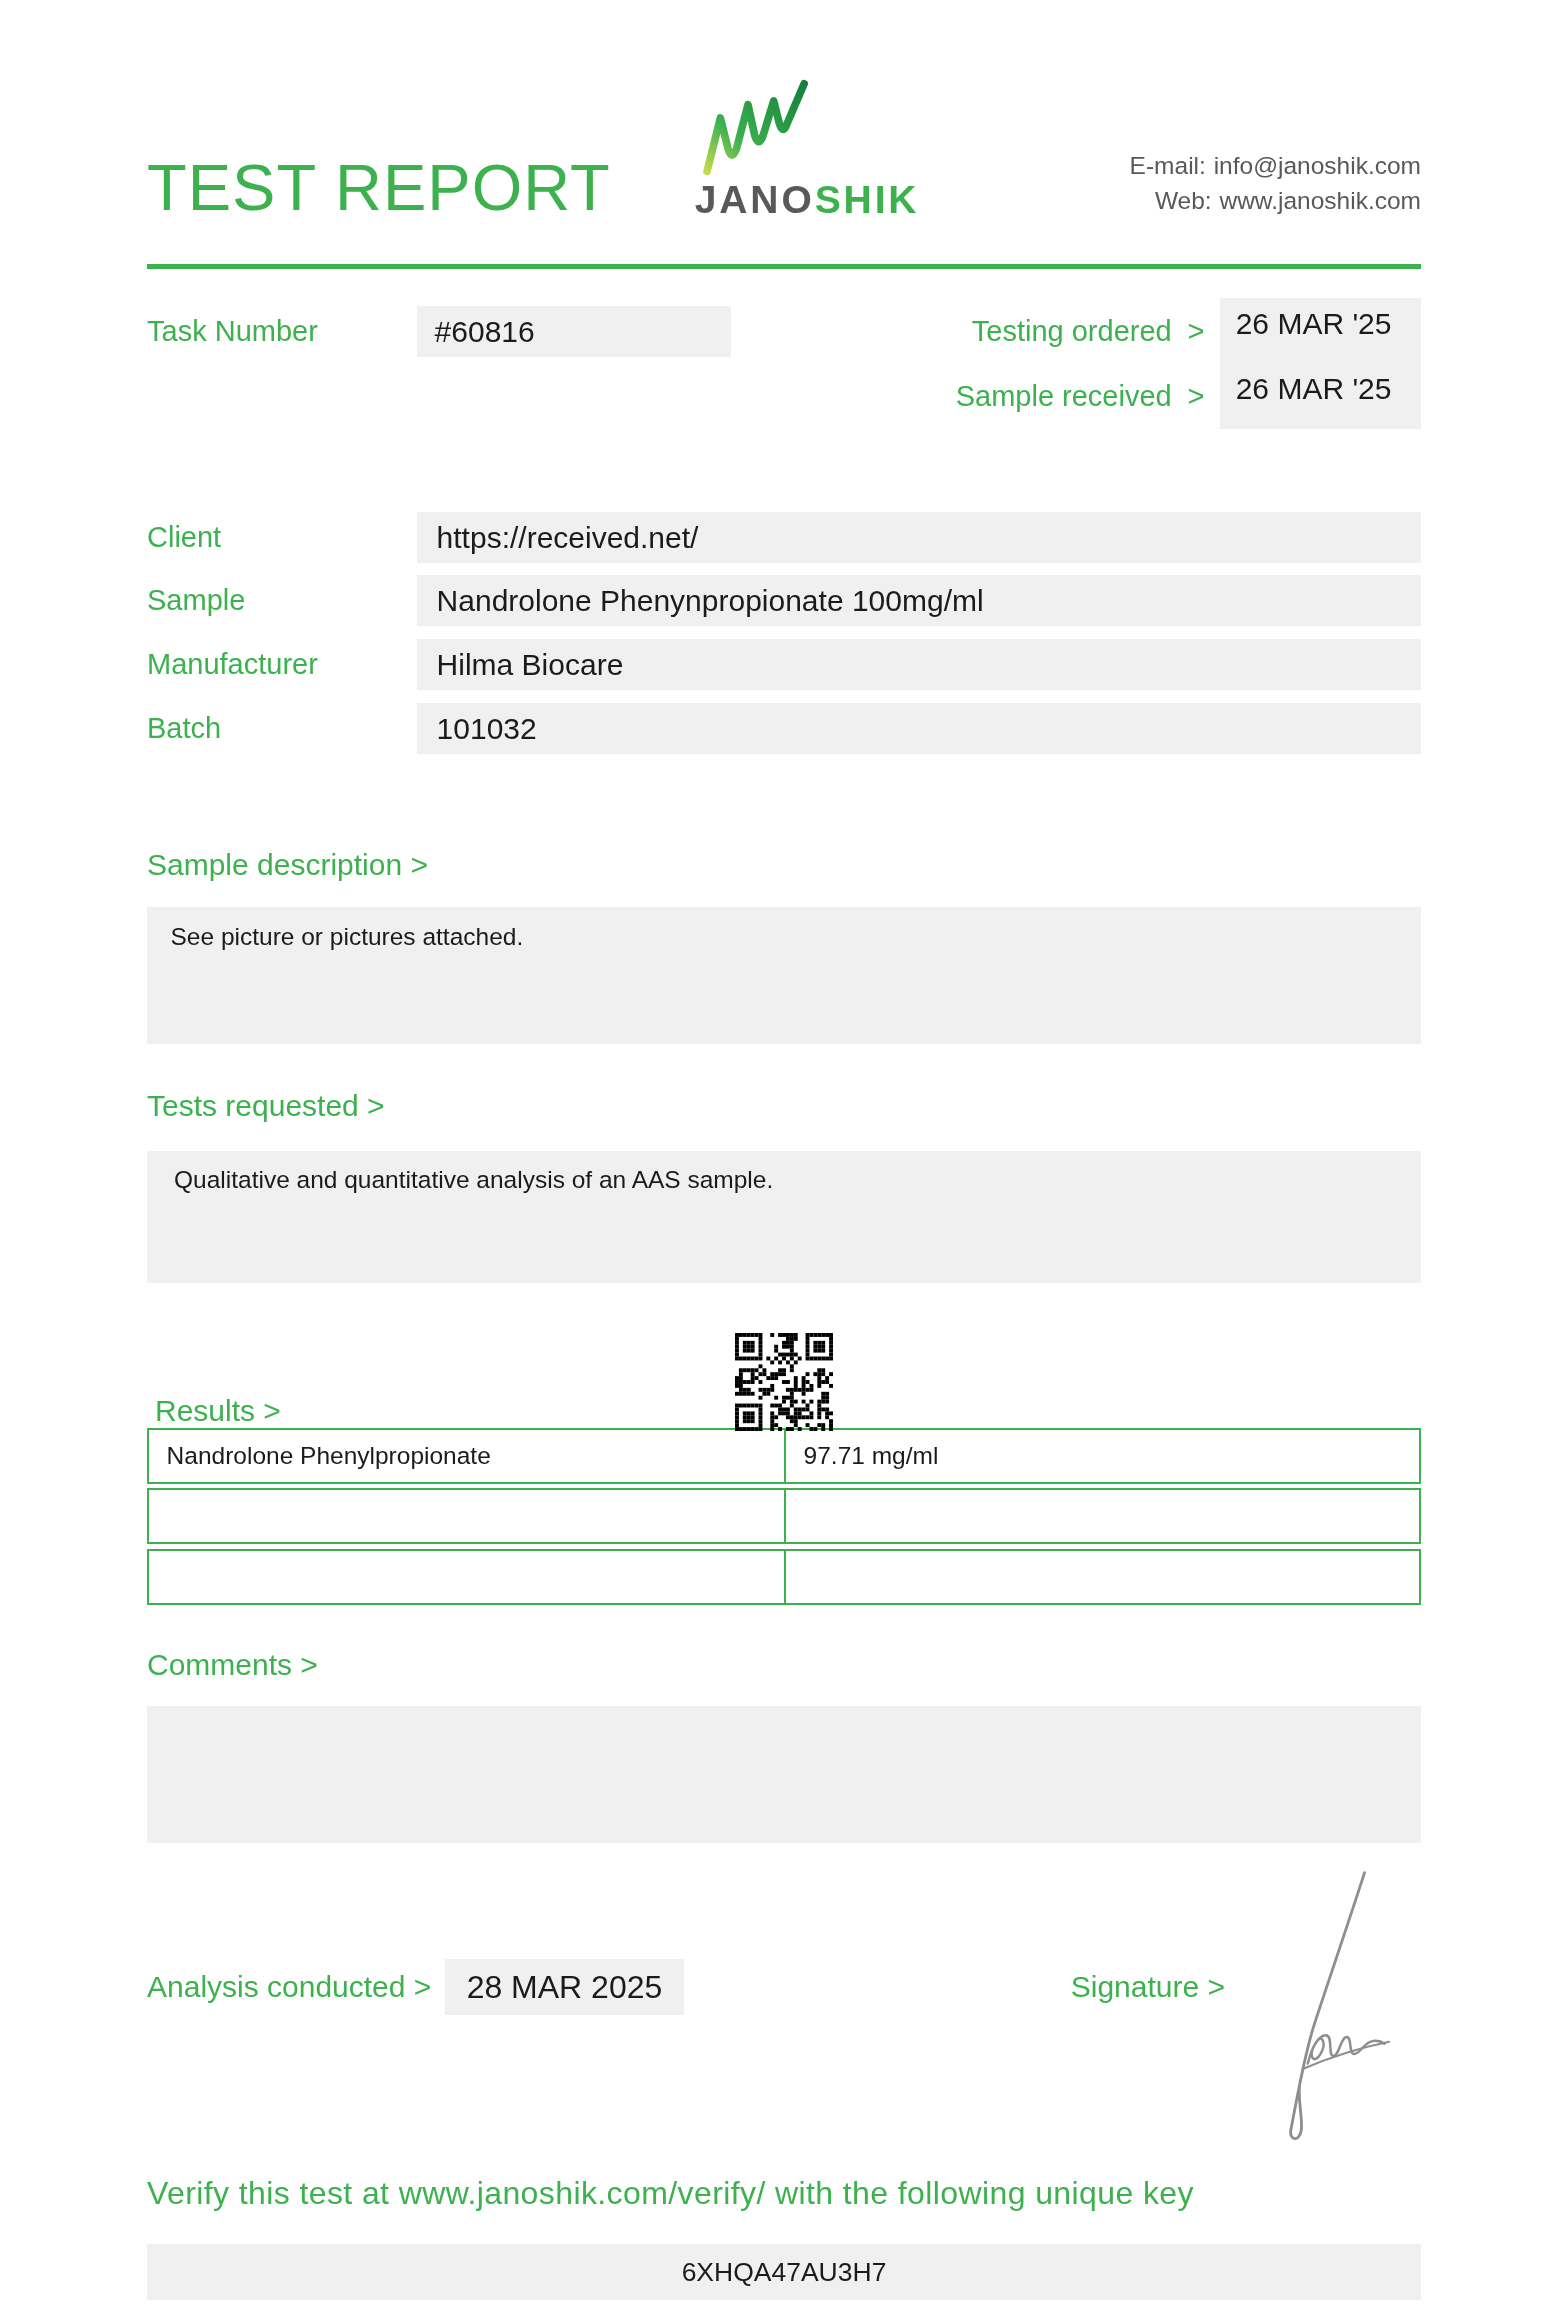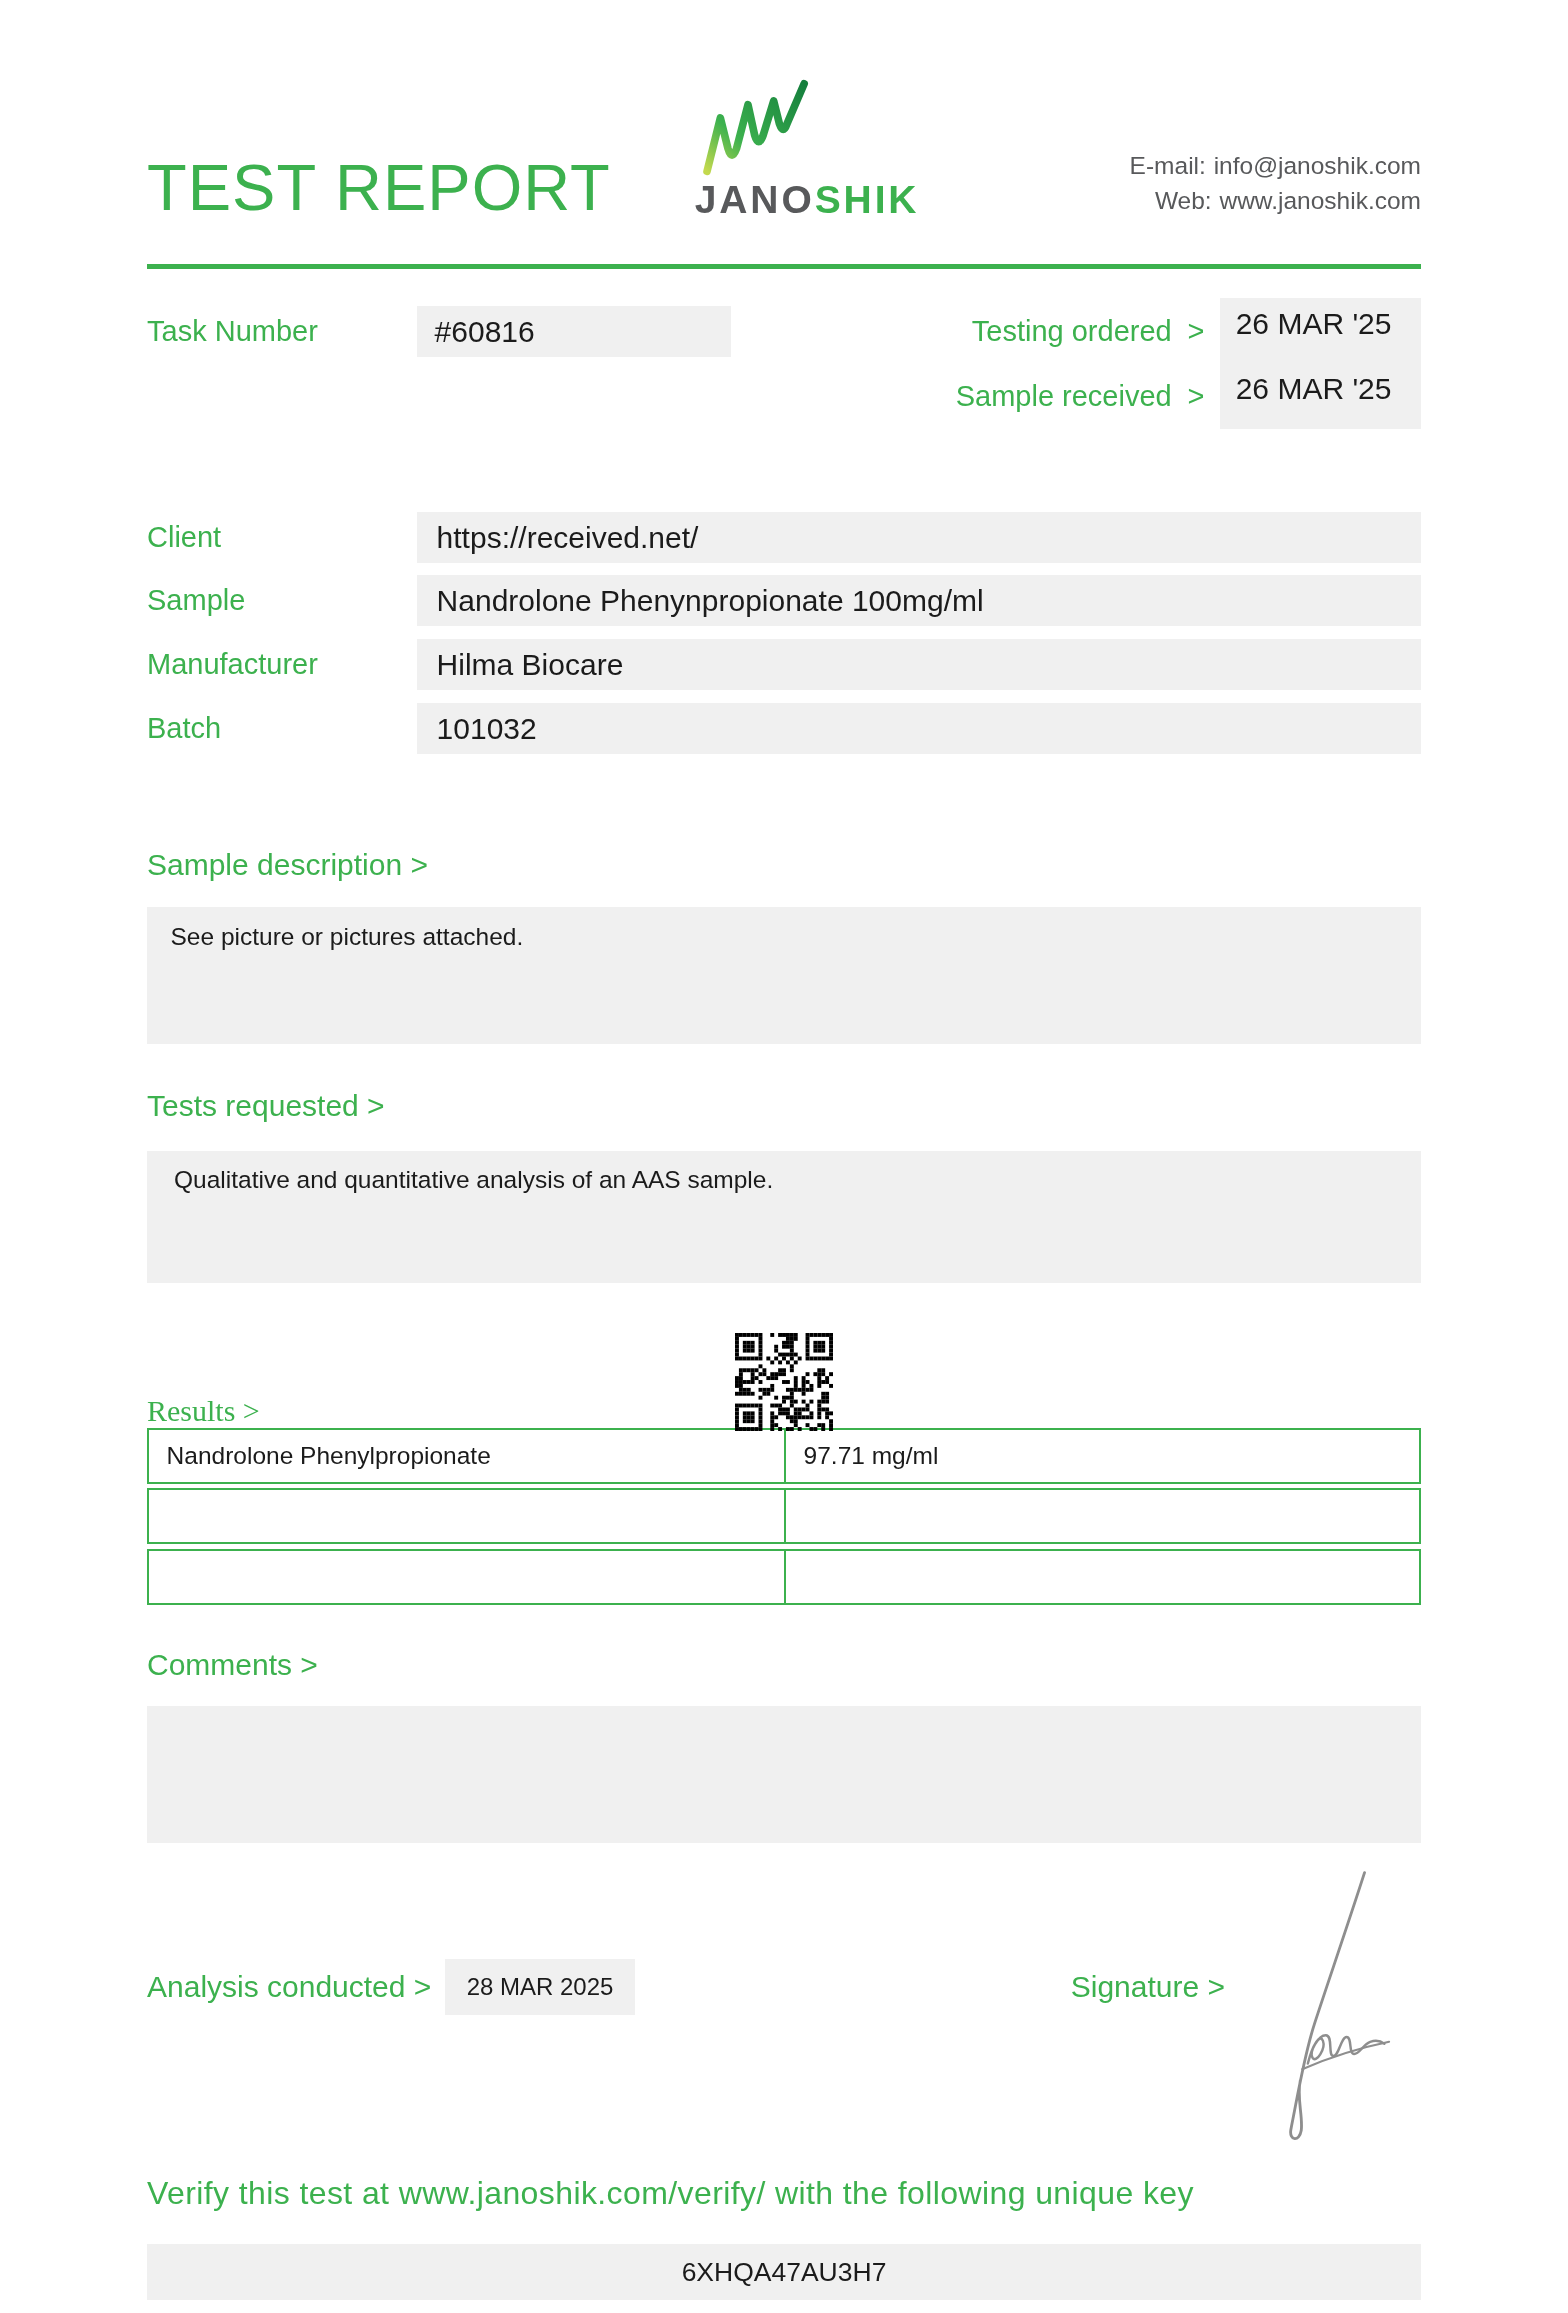--- a/index.html
+++ b/index.html
@@ -58,32 +58,32 @@
   .h-desc{margin-top:94px;}
   .h-tests{margin-top:45px;}
   .h-comments{margin-top:43px;}
   .big-box{background:var(--box);margin-top:25.5px;padding:13.7px 23.5px;font-size:24.5px;line-height:1.3;}
   .box-desc{height:137px;}
   .box-tests{height:132px;margin-top:27.4px;padding-left:27px;}
   .box-comments{height:137px;margin-top:23.5px;}
 
   
   .results-head{position:relative;height:102px;margin-top:43px;}
-  .results-head .sec-heading{position:absolute;left:0;bottom:0;font-family:Liberation Serif, serif;}
+  .results-head .sec-heading{position:absolute;left:8px;bottom:0;}
   .qr{position:absolute;left:50%;transform:translateX(-50%);bottom:-3.9px;width:98px;height:98px;}
   .rtable{margin-top:0;}
   .trow{display:flex;border:2.9px solid var(--green);height:56px;margin-bottom:4.9px;background:#fff;}
   .tcell{display:flex;align-items:center;padding:0 17.6px;font-size:24.5px;}
   .tcell.c1{width:637px;flex:none;border-right:2.9px solid var(--green);}
   .tcell.c2{flex:1;}
 
   
   .footer-row{position:relative;display:flex;align-items:center;margin-top:116px;height:56px;}
   .analysis-label{font-size:30px;}
-  .analysis-box{margin-left:13.7px;height:56px;line-height:56px;background:var(--box);padding:0 21.6px;font-size:24px;white-space:nowrap;}
+  .analysis-box{margin-left:13.7px;height:56px;line-height:56px;background:var(--box);padding:0 21.6px;font-size:32px;white-space:nowrap;}
   .sig-label{margin-left:auto;margin-right:196px;font-size:30px;}
   .signature{position:absolute;left:1103px;top:-92px;width:162px;height:274px;pointer-events:none;}
 
   .verify-line{margin-top:160px;color:var(--green);font-size:32px;letter-spacing:0.4px;white-space:nowrap;}
   .key-box{margin-top:32px;height:56px;line-height:56px;background:var(--box);text-align:center;font-size:26.5px;}
 </style>
 </head>
 <body>
 
 <div class="page">

